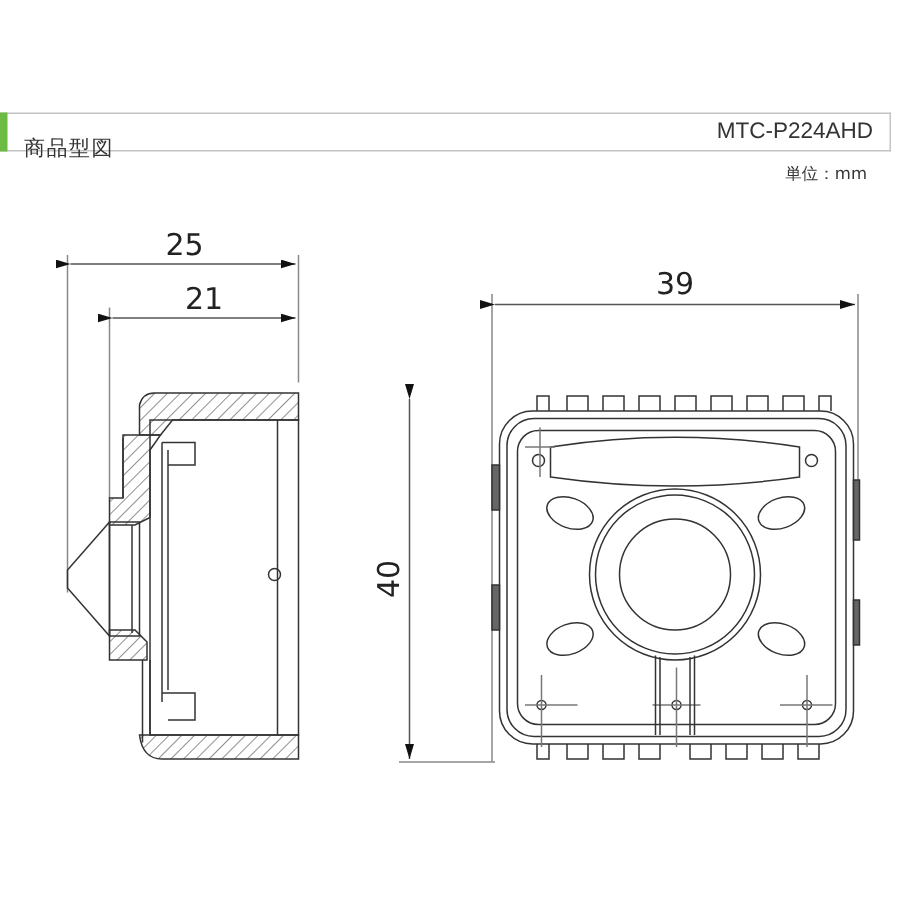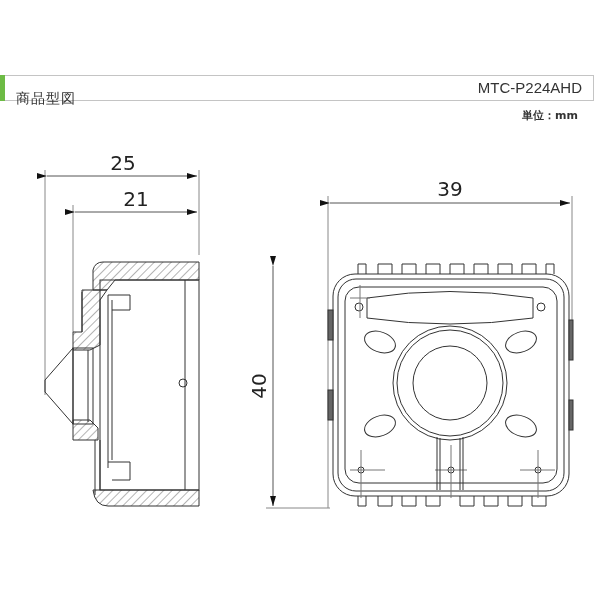--- a/index.html
+++ b/index.html
@@ -4,21 +4,21 @@
 <style>
   html, body { margin: 0; padding: 0; background: #ffffff; }
   body { width: 600px; height: 600px; position: relative; overflow: hidden;
          font-family: "DejaVu Sans", "Liberation Sans", sans-serif; color: #222; }
   .header-bar { position: absolute; left: 0; top: 75px; width: 594px; height: 26px;
                 border: 1px solid #c4c4c4; border-left: none; box-sizing: border-box; background: #fff; }
   .header-accent { position: absolute; left: 0; top: 75px; width: 5px; height: 26px; background: #6dbb45; }
   .header-title { position: absolute; left: 16px; top: 90px; font-size: 14px; letter-spacing: 1px; color: #333; }
   .header-model { position: absolute; right: 18px; top: 79px; font-size: 15px; color: #333;
                   font-family: "Liberation Sans", sans-serif; text-align: center; }
-  .unit-label { position: absolute; right: 22px; top: 108px; font-size: 11px; color: #333; font-weight: bold; }
+  .unit-label { position: absolute; right: 22px; top: 108px; font-size: 11px; color: #333; }
   svg.drawing { position: absolute; left: 0; top: 0; }
   .dim-text { font-family: "DejaVu Sans", sans-serif; font-size: 20px; fill: #222; }
 </style>
 </head>
 <body>
 
 <div class="header-bar"></div>
 <div class="header-accent"></div>
 <div class="header-title">商品型図</div>
 <div class="header-model">MTC-P224AHD</div>

